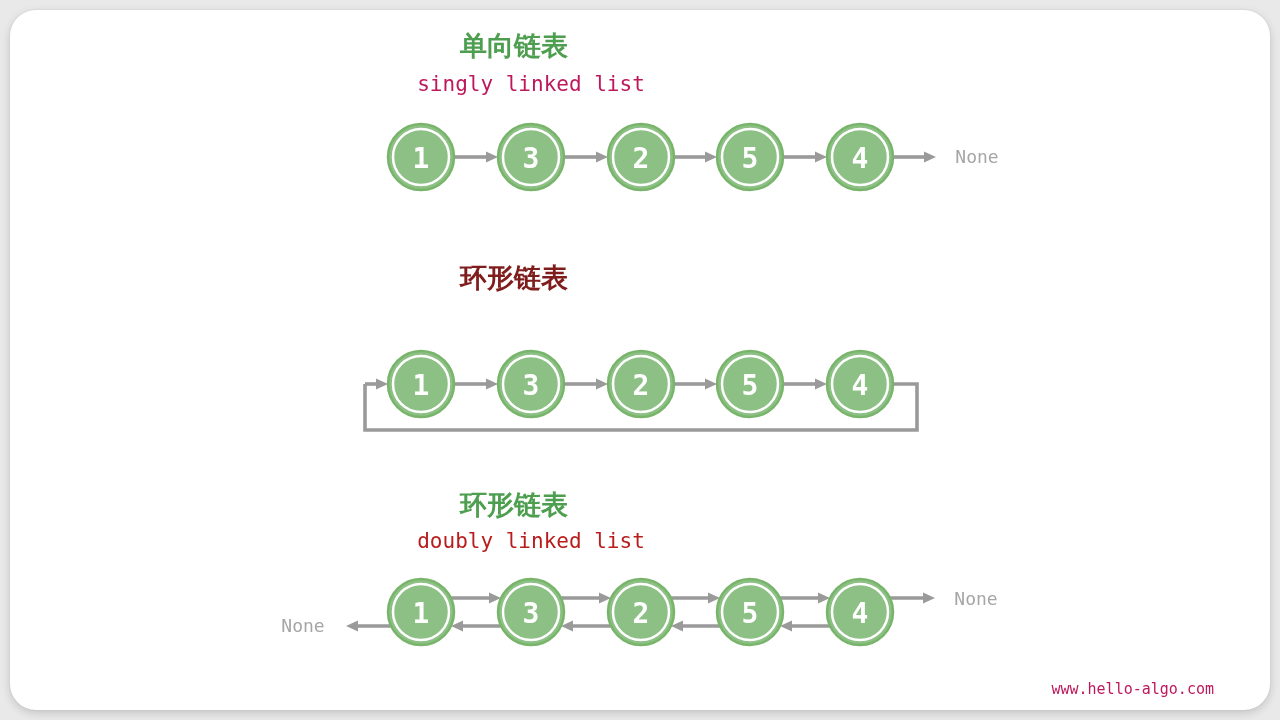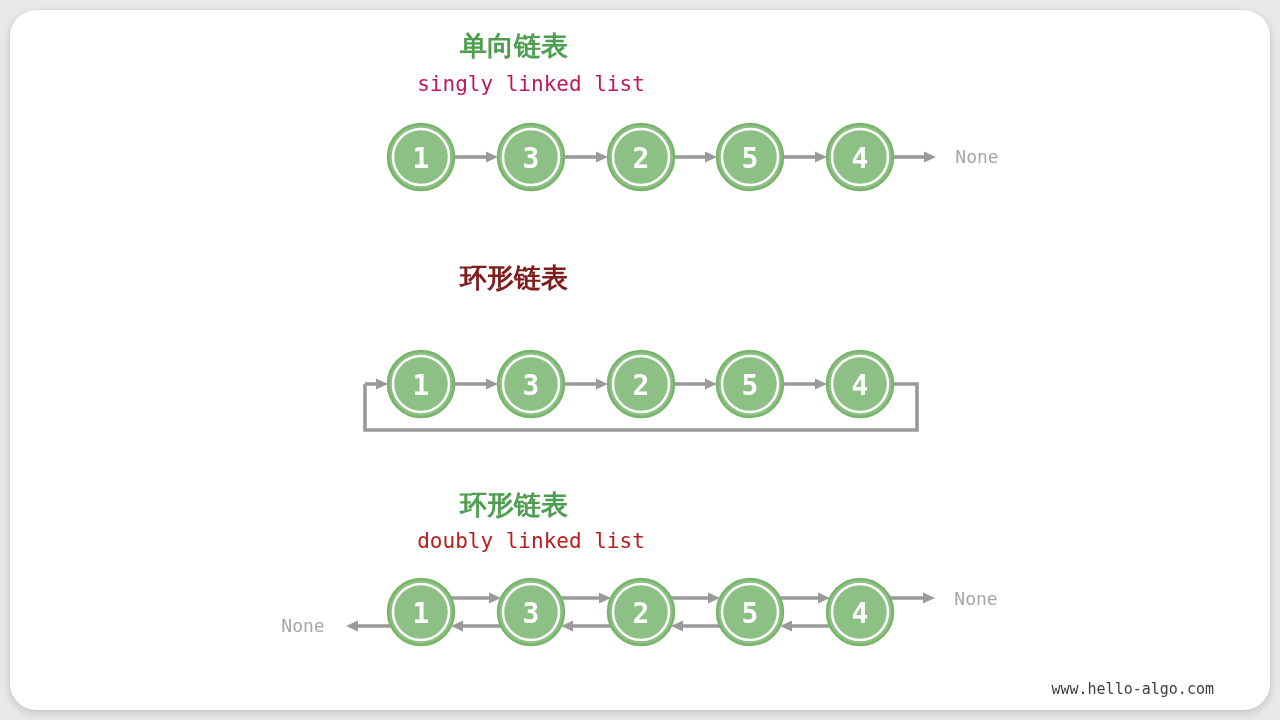--- a/index.html
+++ b/index.html
@@ -212,15 +212,15 @@
 
     <div class="sec-title" style="top: 263px; color: #7f1d1d;">环形链表</div>
 
     <div class="sec-title" style="top: 490px; color: rgb(78, 158, 80);">环形链表</div>
     <div class="sec-subtitle" style="top: 528px; color: #b91c1c;">doubly linked list</div>
 
     <div class="none-label" style="left: 977px; top: 157px; color: rgb(166, 166, 166);">None</div>
     <div class="none-label" style="left: 303px; top: 626px; color: rgb(166, 166, 166);">None</div>
     <div class="none-label" style="left: 976px; top: 599px; color: rgb(166, 166, 166);">None</div>
 
-    <div class="watermark" style="color: #404040;">www.hello-algo.com</div>
+    <div class="watermark" style="color: #be185d;">www.hello-algo.com</div>
   </div>
 </div>
 
 </body></html>

